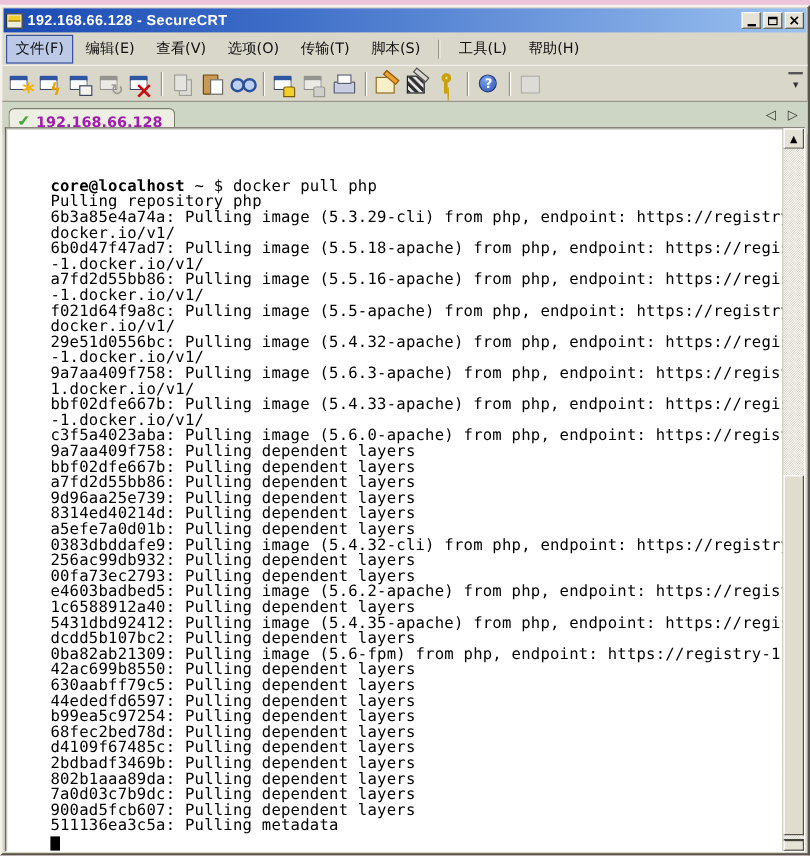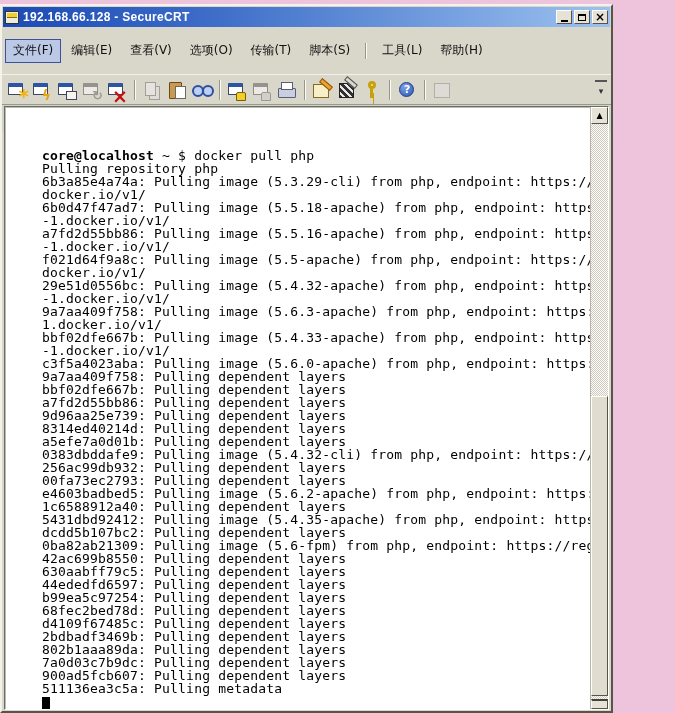--- a/index.html
+++ b/index.html
@@ -1,36 +1,36 @@
 <!DOCTYPE html>
 <html><head>
 <meta charset="utf-8">
 <style>
   html,body{margin:0;padding:0;}
   body{width:675px;height:713px;background:#EEC4DD;overflow:hidden;position:relative;
        font-family:"DejaVu Sans",sans-serif;-webkit-font-smoothing:none;}
-  #win{position:absolute;top:4px;left:0;width:613px;height:709px;box-sizing:border-box;
+  #win{position:absolute;top:4px;left:0;width:675px;height:709px;box-sizing:border-box;
        background:#D9D6CA;border:2px solid;border-color:#F4F2EA #57554B #57554B #F4F2EA;}
 
   
   #titlebar{height:20px;margin:1px;display:flex;align-items:center;padding:0 2px;
     background:linear-gradient(90deg,#1A4AB4 0%,#3E6EC8 35%,#9CC2F0 100%);}
   #appicon{width:14px;height:13px;margin-right:4px;background:#ECECE0;border:1px solid #33332B;
     box-sizing:border-box;position:relative;}
   #appicon::after{content:"";position:absolute;left:1px;top:1px;right:1px;height:4px;background:#F2CE2A;border-bottom:1px solid #8A6E10;}
   #title-text{flex:1;color:#FFF;font-weight:bold;font-size:12px;letter-spacing:.3px;
     font-family:"Liberation Sans","DejaVu Sans",sans-serif;white-space:nowrap;overflow:hidden;}
   .wbtn{width:16px;height:14px;margin-left:2px;background:#E6E3D6;border:1px solid;
     border-color:#FFF #55534A #55534A #FFF;box-sizing:border-box;display:flex;align-items:center;justify-content:center;cursor:default;}
   .g-min{width:7px;height:2px;background:#000;margin-top:7px;}
   .g-max{width:8px;height:7px;border:1px solid #000;border-top:2px solid #000;box-sizing:border-box;}
   .g-close{font:bold 12px/10px "DejaVu Sans",sans-serif;color:#000;}
 
   
-  #menubar{height:22px;display:flex;align-items:center;padding:12px 2px;font-size:12px;color:#111;}
+  #menubar{height:22px;display:flex;align-items:center;padding:2px 2px;font-size:12px;color:#111;}
   .menu-item{padding:2px 7px 3px 7px;margin:0 1px;border:1px solid transparent;white-space:nowrap;}
   .menu-item.active{background:#BBC9E6;border-color:#3C509C;}
   .menu-sep{width:0;height:16px;border-left:1px solid #98968A;border-right:1px solid #FCFAF2;margin:0 6px;}
 
   
   #toolbar{height:27px;display:flex;align-items:center;padding:1px 3px;border-top:1px solid #F2F0E8;position:relative;}
   .tb-sep{width:0;height:20px;border-left:1px solid #98968A;border-right:1px solid #FCFAF2;margin:0 4px;}
   .tbico{position:relative;width:23px;height:22px;display:inline-block;margin:0 1px;}
   .tbico.dis{filter:grayscale(1);opacity:.5;}
   .winb::before{content:"";position:absolute;left:2px;top:4px;width:15px;height:12px;box-sizing:border-box;
@@ -63,21 +63,21 @@
   .ic-help::after{content:"?";position:absolute;left:8px;top:4px;font:bold 11px "DejaVu Sans",sans-serif;color:#FFF;}
   .ic-web-help::before{content:"";position:absolute;left:3px;top:4px;width:14px;height:13px;background:#E2E2DA;border:1px solid #8A8A80;}
   .tb-overflow{margin-left:auto;width:12px;height:14px;display:flex;align-items:flex-end;justify-content:center;
     font:9px "DejaVu Sans",sans-serif;color:#333;border-top:2px solid #555;align-self:flex-start;margin-top:4px;margin-right:1px;}
 
   
   #tabbar{height:27px;background:#CDD5C5;border-top:1px solid #9A988C;position:relative;display:flex;align-items:flex-end;}
   #session-tab{margin-left:5px;height:21px;background:#EDEFE3;border:1px solid #7E7E6E;border-bottom:none;
     border-radius:5px 5px 0 0;display:flex;align-items:center;padding:0 10px 0 6px;gap:5px;}
   #tab-check{color:#3FA535;font:bold 13px "DejaVu Sans",sans-serif;text-shadow:1px 0 0 #3FA535;}
-  #tab-label{font:bold 12px "DejaVu Sans",sans-serif;color:#4d7c0f;margin-left:15px;}
+  #tab-label{font:bold 12px "DejaVu Sans",sans-serif;color:#a21caf;}
   #tab-arrows{position:absolute;right:8px;top:4px;display:flex;gap:10px;color:#3A3A32;font:11px "DejaVu Sans",sans-serif;}
 
   
   #term{position:absolute;left:2px;right:2px;top:100px;bottom:1px;background:#FFF;display:flex;
     border:1px solid;border-color:#6E6C60 #FFF #FFF #6E6C60;box-shadow:inset 1px 1px 0 rgba(60,60,50,.35);}
   #term-text{flex:1;overflow:hidden;padding:42px 0 0 5px;white-space:pre;color:#000;
     font-family:"DejaVu Sans Mono","Liberation Mono",monospace;font-size:13px;line-height:13px;letter-spacing:.18px;margin-left:32px;}
   #prompt-user{font-weight:bold;}
   #cursor{display:inline-block;width:8px;height:12px;background:#000;vertical-align:text-bottom;}
 

